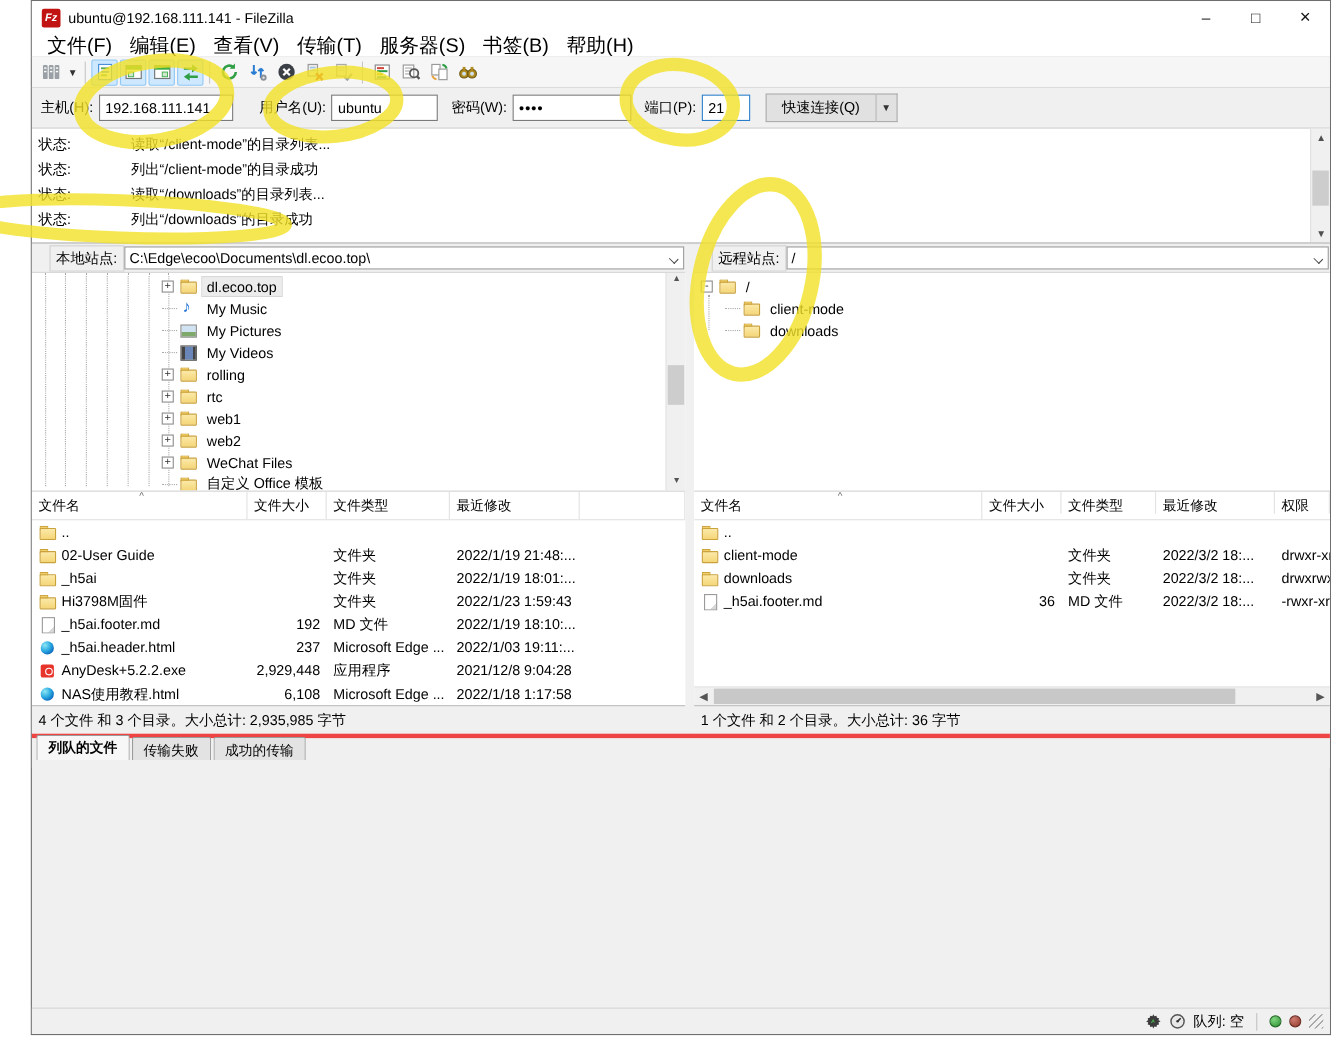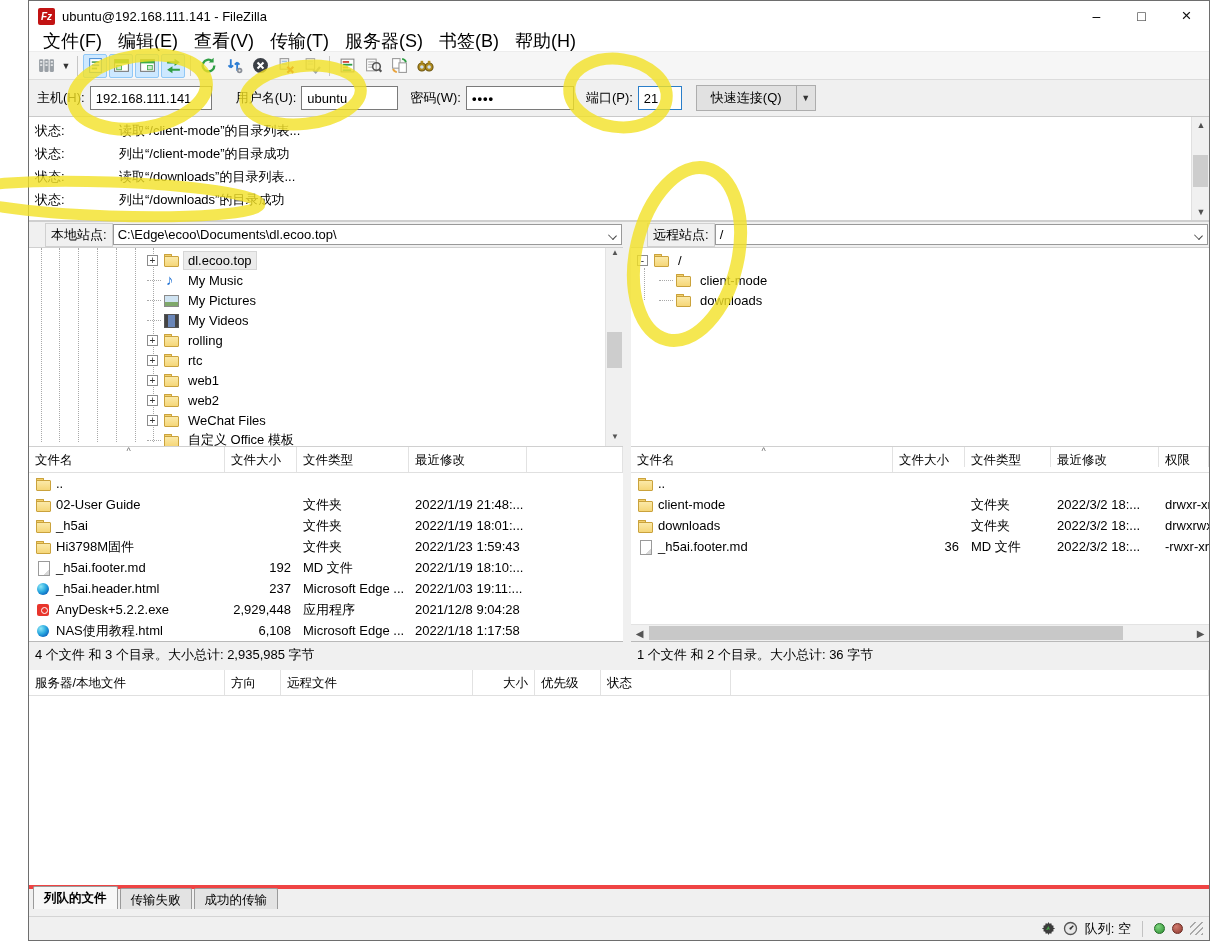--- a/index.html
+++ b/index.html
@@ -599,32 +599,20 @@
           <div class="hscroll">
             <div class="arr lf">◀</div>
             <div class="thumb"></div>
             <div class="arr rt">▶</div>
           </div>
         </div>
         <div class="countbar">1 个文件 和 2 个目录。大小总计: 36 字节</div>
       </div>
     </div>
 
-    <div class="queue">
-      <div class="qhead" id="queueHead">
-          <div class="hcell">服务器/本地文件</div>
-          <div class="hcell">方向</div>
-          <div class="hcell">远程文件</div>
-          <div class="hcell num">大小</div>
-          <div class="hcell">优先级</div>
-          <div class="hcell">状态</div>
-          <div class="hcell"></div>
-        </div>
-      <div class="qbody"></div>
-    </div>
 
     <div class="tabstrip" id="tabstrip">
         <div class="tab active">列队的文件</div>
         <div class="tab">传输失败</div>
         <div class="tab">成功的传输</div>
       </div>
     <div class="gapstrip"></div>
 
     <div class="statusbar">
       <div class="sb-right">

